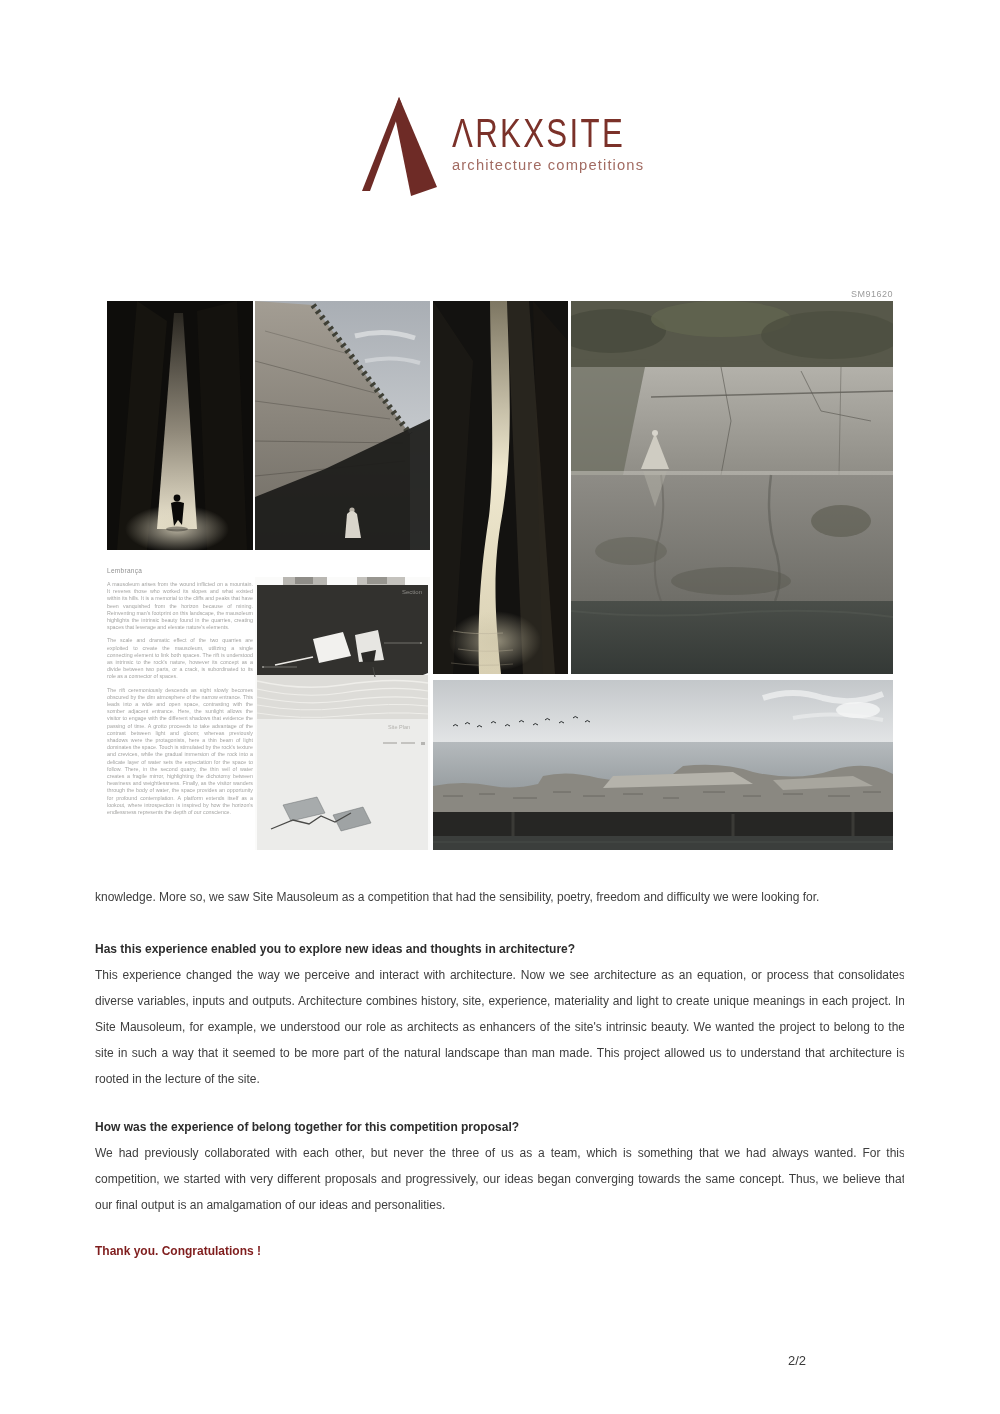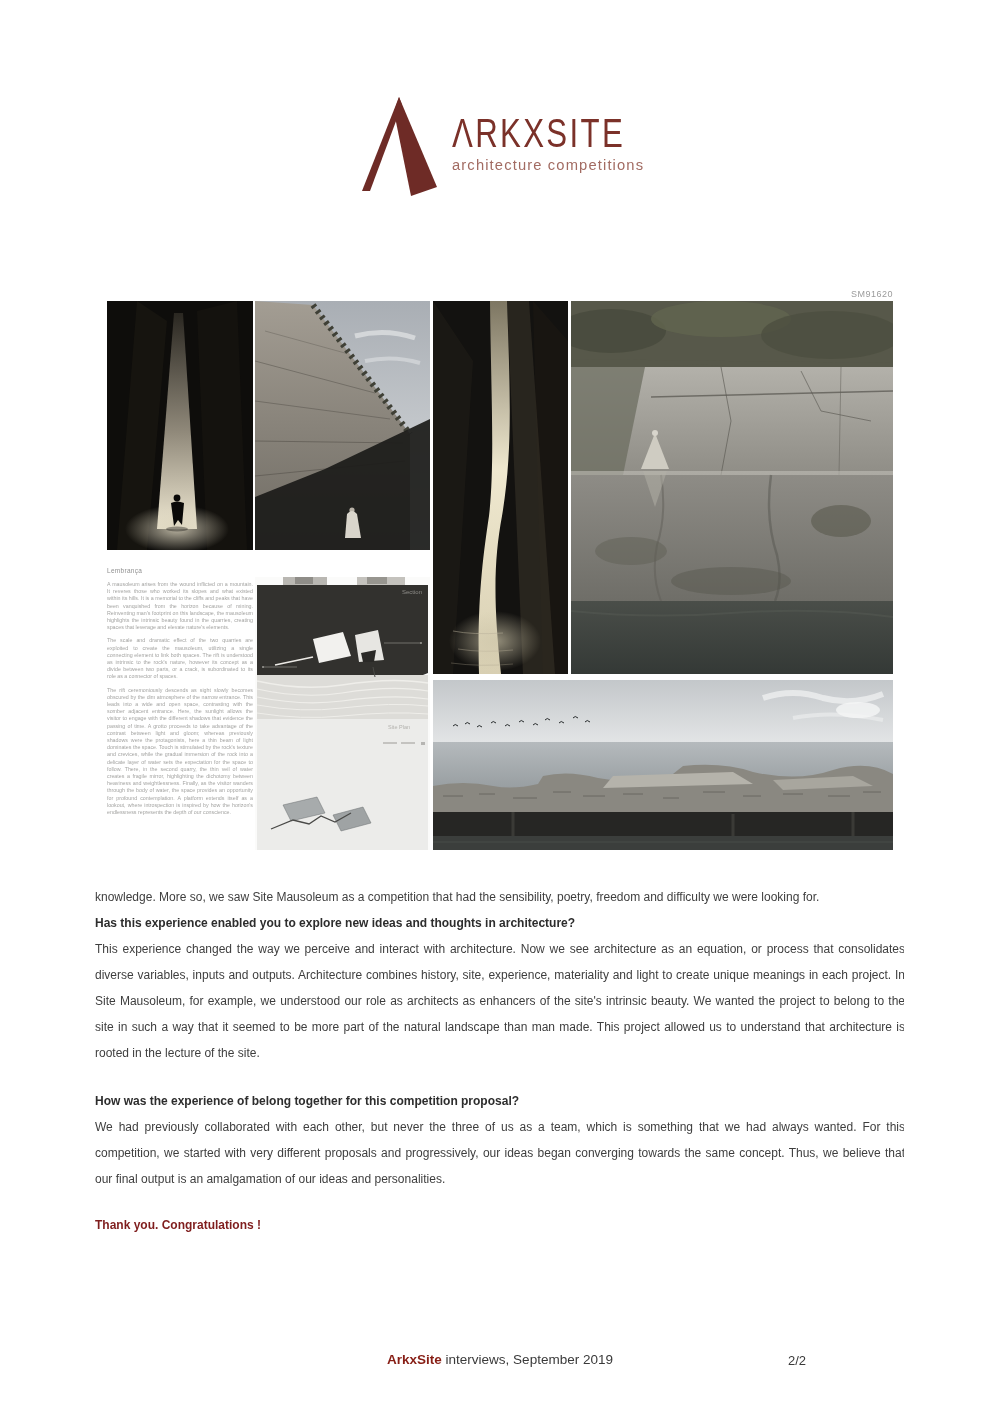--- a/index.html
+++ b/index.html
@@ -48,21 +48,21 @@
   .lbl-section {
     position:absolute; top:12px; right:8px; font-size:6px; color:#8d8c88;
   }
   .lbl-siteplan {
     position:absolute; top:147px; right:20px; font-size:5.5px; color:#b3b2ae;
   }
 
   
   .article { position:absolute; left:95px; top:884px; width:810px; }
   .article p { margin:0; font-size:12px; line-height:26px; color:#3e3e3e; text-align:justify; }
-  .article p.q { font-weight:bold; color:#2d2d2d; text-align:left; }
+  .article p.q { margin-top:26px; font-weight:bold; color:#2d2d2d; text-align:left; }
   .article p.q2 { margin-top:22px; }
   .article p.closing { margin-top:20px; font-weight:bold; color:#7f1d1d; text-align:left; }
 
   
   .footer-line {
     position:absolute; left:0; top:1352px; width:1000px; text-align:center;
     font-size:13.5px; color:#3a3a3a;
   }
   .fbrand { font-weight:bold; color:#871e15; }
   .fpage { position:absolute; top:1353px; right:98px; font-size:13px; color:#3a3a3a; }
@@ -291,18 +291,15 @@
 
   <main class="article">
     <p class="body">knowledge.  More so, we saw Site Mausoleum as a competition that had the sensibility, poetry, freedom and difficulty we were looking for.</p>
     <p class="q">Has this experience enabled you to explore new ideas and thoughts in architecture?</p>
     <p class="body">This experience changed the way we perceive and interact with architecture.  Now we see architecture as an equation, or process that consolidates diverse variables, inputs and outputs.  Architecture combines history, site, experience, materiality and light to create unique meanings in each project.  In Site Mausoleum, for example, we understood our role as architects as enhancers of the site's intrinsic beauty.  We wanted the project to belong to the site in such a way that it seemed to be more part of the natural landscape than man made.  This project allowed us to understand that architecture is rooted in the lecture of the site.</p>
     <p class="q q2">How was the experience of belong together for this competition proposal?</p>
     <p class="body">We had previously collaborated with each other, but never the three of us as a team, which is something that we had always wanted.  For this competition, we started with very different proposals and progressively, our ideas began converging towards the same concept.  Thus, we believe that our final output is an amalgamation of our ideas and personalities.</p>
     <p class="closing">Thank you.  Congratulations !</p>
   </main>
 
-  <div class="footer-line">
-    <span class="fbrand">ArkxSite</span><span> interviews,  September 2019</span>
-  </div>
   <div class="fpage">2/2</div>
 
 </div>
 
 </body></html>

